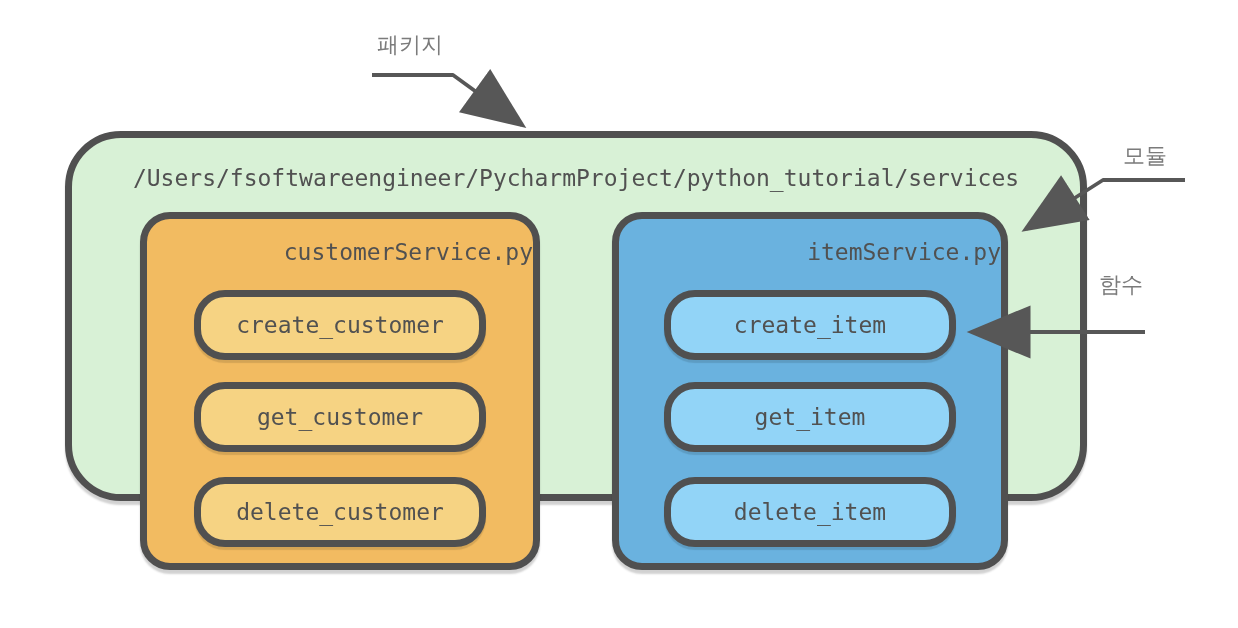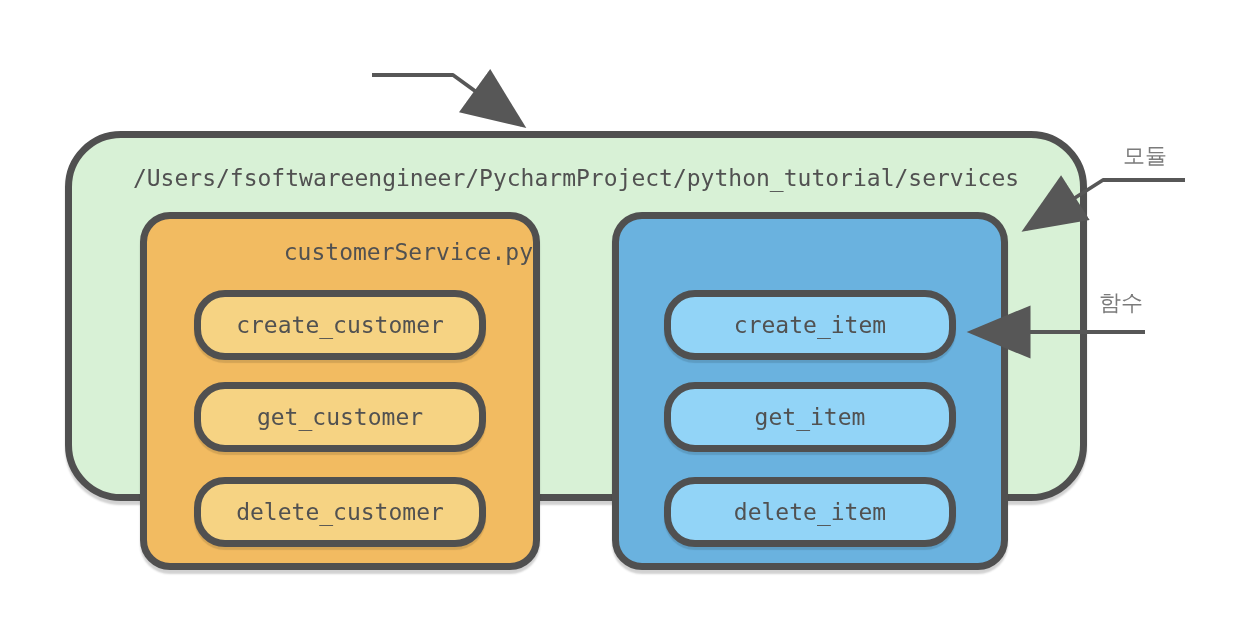--- a/index.html
+++ b/index.html
@@ -62,27 +62,28 @@
     color:var(--code-text);
     white-space:nowrap;
   }
   .module-customer .fn { background:var(--customer-function-fill); }
   .module-item     .fn { background:var(--item-function-fill); }
   .fn-1 { top:71px; }
   .fn-2 { top:163px; }
   .fn-3 { top:258px; }
   .lbl-package  { left:350px; top:32px;  width:120px; }
   .lbl-module   { left:1105px; top:143px; width:80px; }
-  .lbl-function { left:1081px; top:290px; width:80px; }
+  .lbl-function { left:1081px; top:272px; width:80px; }
 </style>
 </head>
 <body>
 
 <div class="page">
 
+  <div class="annotation lbl-package">패키지</div>
 
   <div class="annotation lbl-module">모듈</div>
 
   <div class="annotation lbl-function">함수</div>
 
   <svg class="arrows" width="1238" height="628" viewBox="0 0 1238 628">
     <defs>
       <marker id="ah" viewBox="0 0 12 10" markerWidth="17" markerHeight="14" refX="11" refY="5" orient="auto">
         <path d="M0,0 L12,5 L0,10 Z" class="ah-fill" fill="#575757"></path>
       </marker>
@@ -99,19 +100,20 @@
     <div class="package-path">/Users/fsoftwareengineer/PycharmProject/python_tutorial/services</div>
 
     <div class="module module-customer">
       <div class="module-title">customerService.py</div>
       <div class="fn fn-1">create_customer</div>
       <div class="fn fn-2">get_customer</div>
       <div class="fn fn-3">delete_customer</div>
     </div>
 
     <div class="module module-item">
+      <div class="module-title">itemService.py</div>
       <div class="fn fn-2">get_item</div>
       <div class="fn fn-1">create_item</div>
       <div class="fn fn-3">delete_item</div>
     </div>
 
   </div>
 </div>
 
 </body></html>

